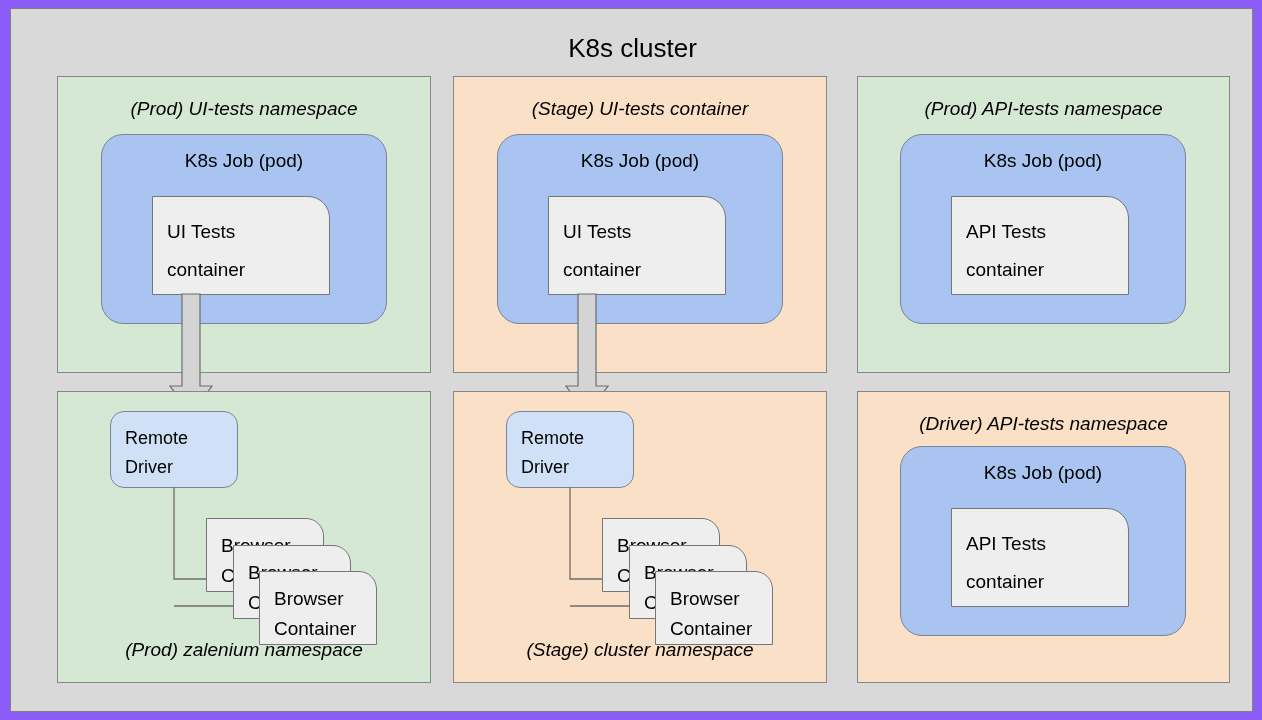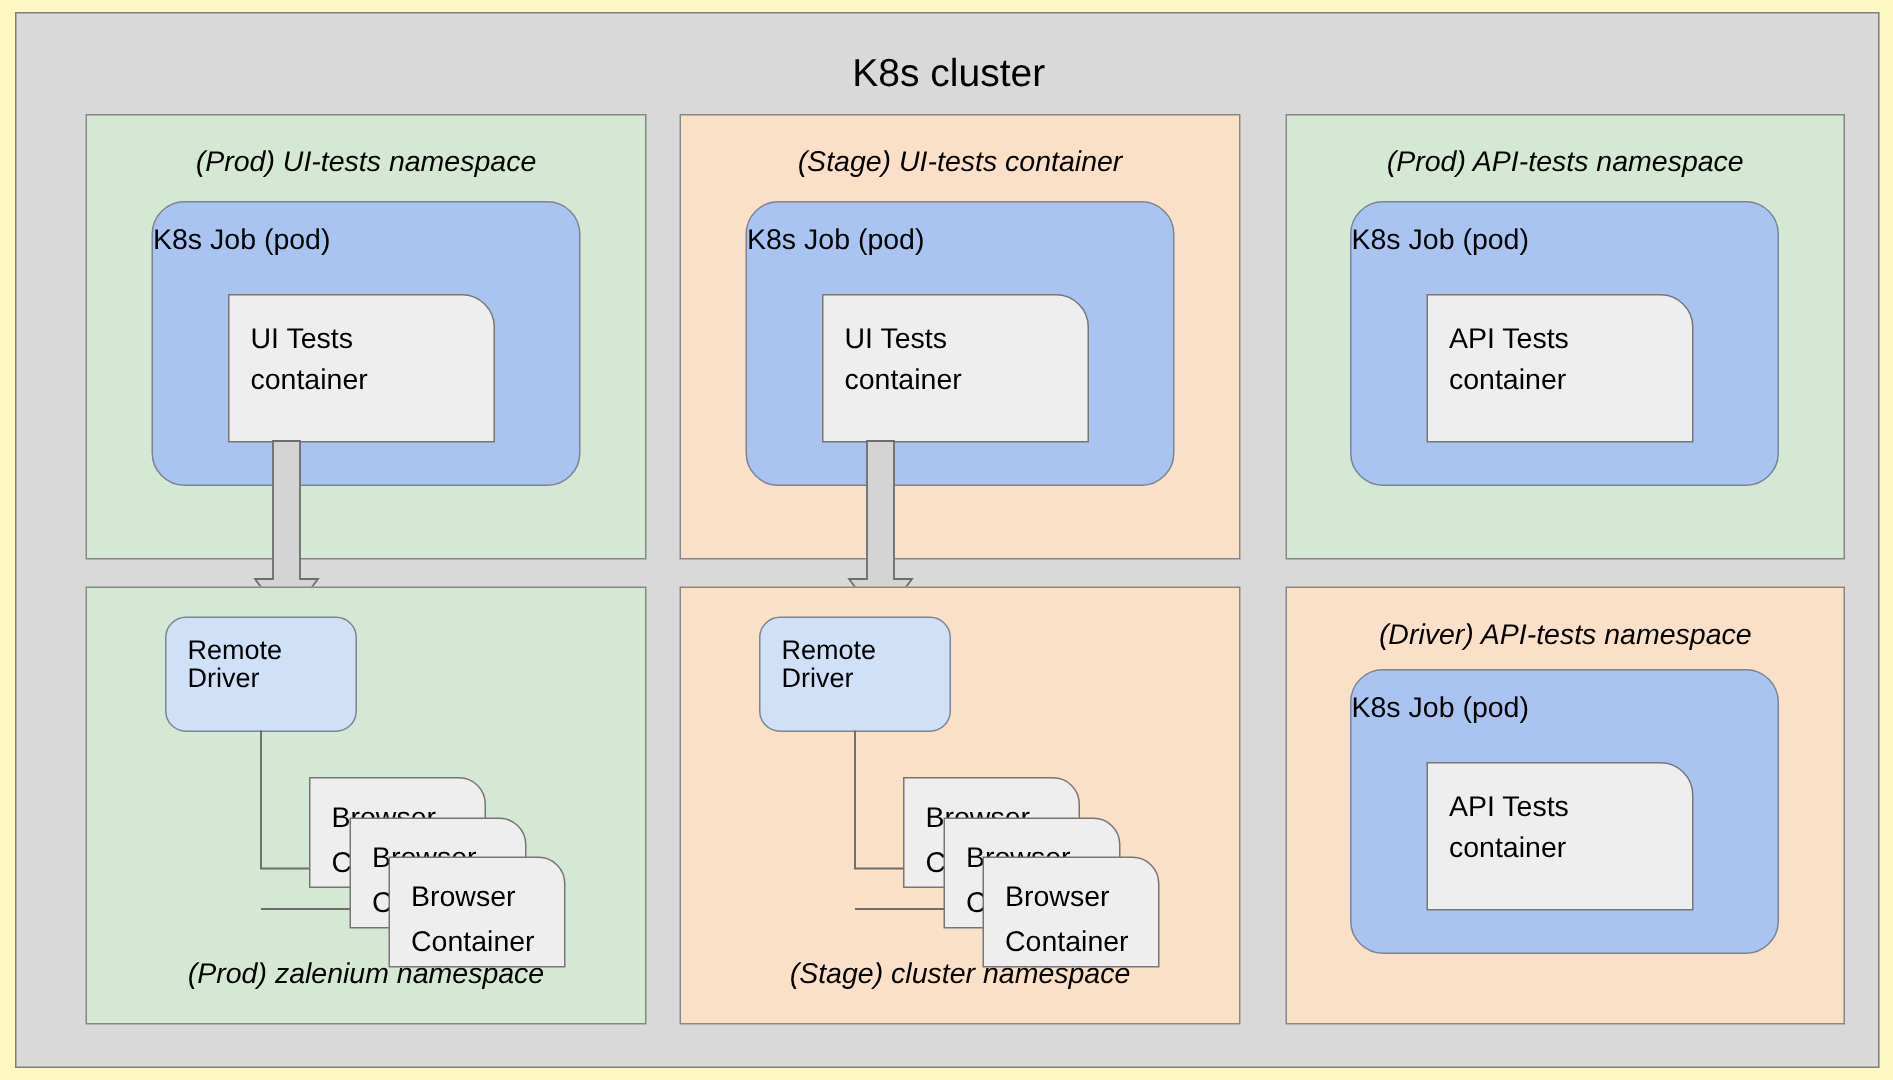--- a/index.html
+++ b/index.html
@@ -9,21 +9,21 @@
   }
   body {
     font-family: "Liberation Sans", sans-serif;
     -webkit-font-smoothing: antialiased;
   }
 
   #canvas {
     position: relative;
     width: 1262px;
     height: 720px;
-    background: #fef9c3;
+    background: #8b5cf6;
     overflow: hidden;
   }
 
   
   .cluster {
     position: absolute;
     left: 10px;
     top: 8px;
     width: 1243px;
     height: 704px;
@@ -70,50 +70,51 @@
     box-sizing: border-box;
     background: #a9c4f0;
     border: 1px solid #7b8496;
     border-radius: 22px;
   }
   .pod-title {
     position: absolute;
     left: 0;
     top: 14px;
     width: 100%;
+    text-align: center;
     font-size: 19px;
     color: #000000;
     line-height: 24px;
   }
 
   
   .ctr {
     position: absolute;
     box-sizing: border-box;
     background: #eeeeee;
     border: 1px solid #767676;
     border-top-right-radius: 22px;
     padding: 16px 0 0 14px;
     font-size: 19px;
     color: #000000;
-    line-height: 27px;
+    line-height: 38px;
     white-space: pre-line;
   }
 
   
   .driver {
     position: absolute;
     box-sizing: border-box;
     background: #cfe0f7;
     border: 1px solid #7b8496;
     border-radius: 14px;
     padding: 12px 0 0 14px;
     font-size: 18px;
     color: #000000;
-    line-height: 19px;
+    line-height: 29px;
     white-space: pre-line;
   }
 
   
   .bcard {
     position: absolute;
     box-sizing: border-box;
     background: #eeeeee;
     border: 1px solid #767676;
     border-top-right-radius: 18px;

